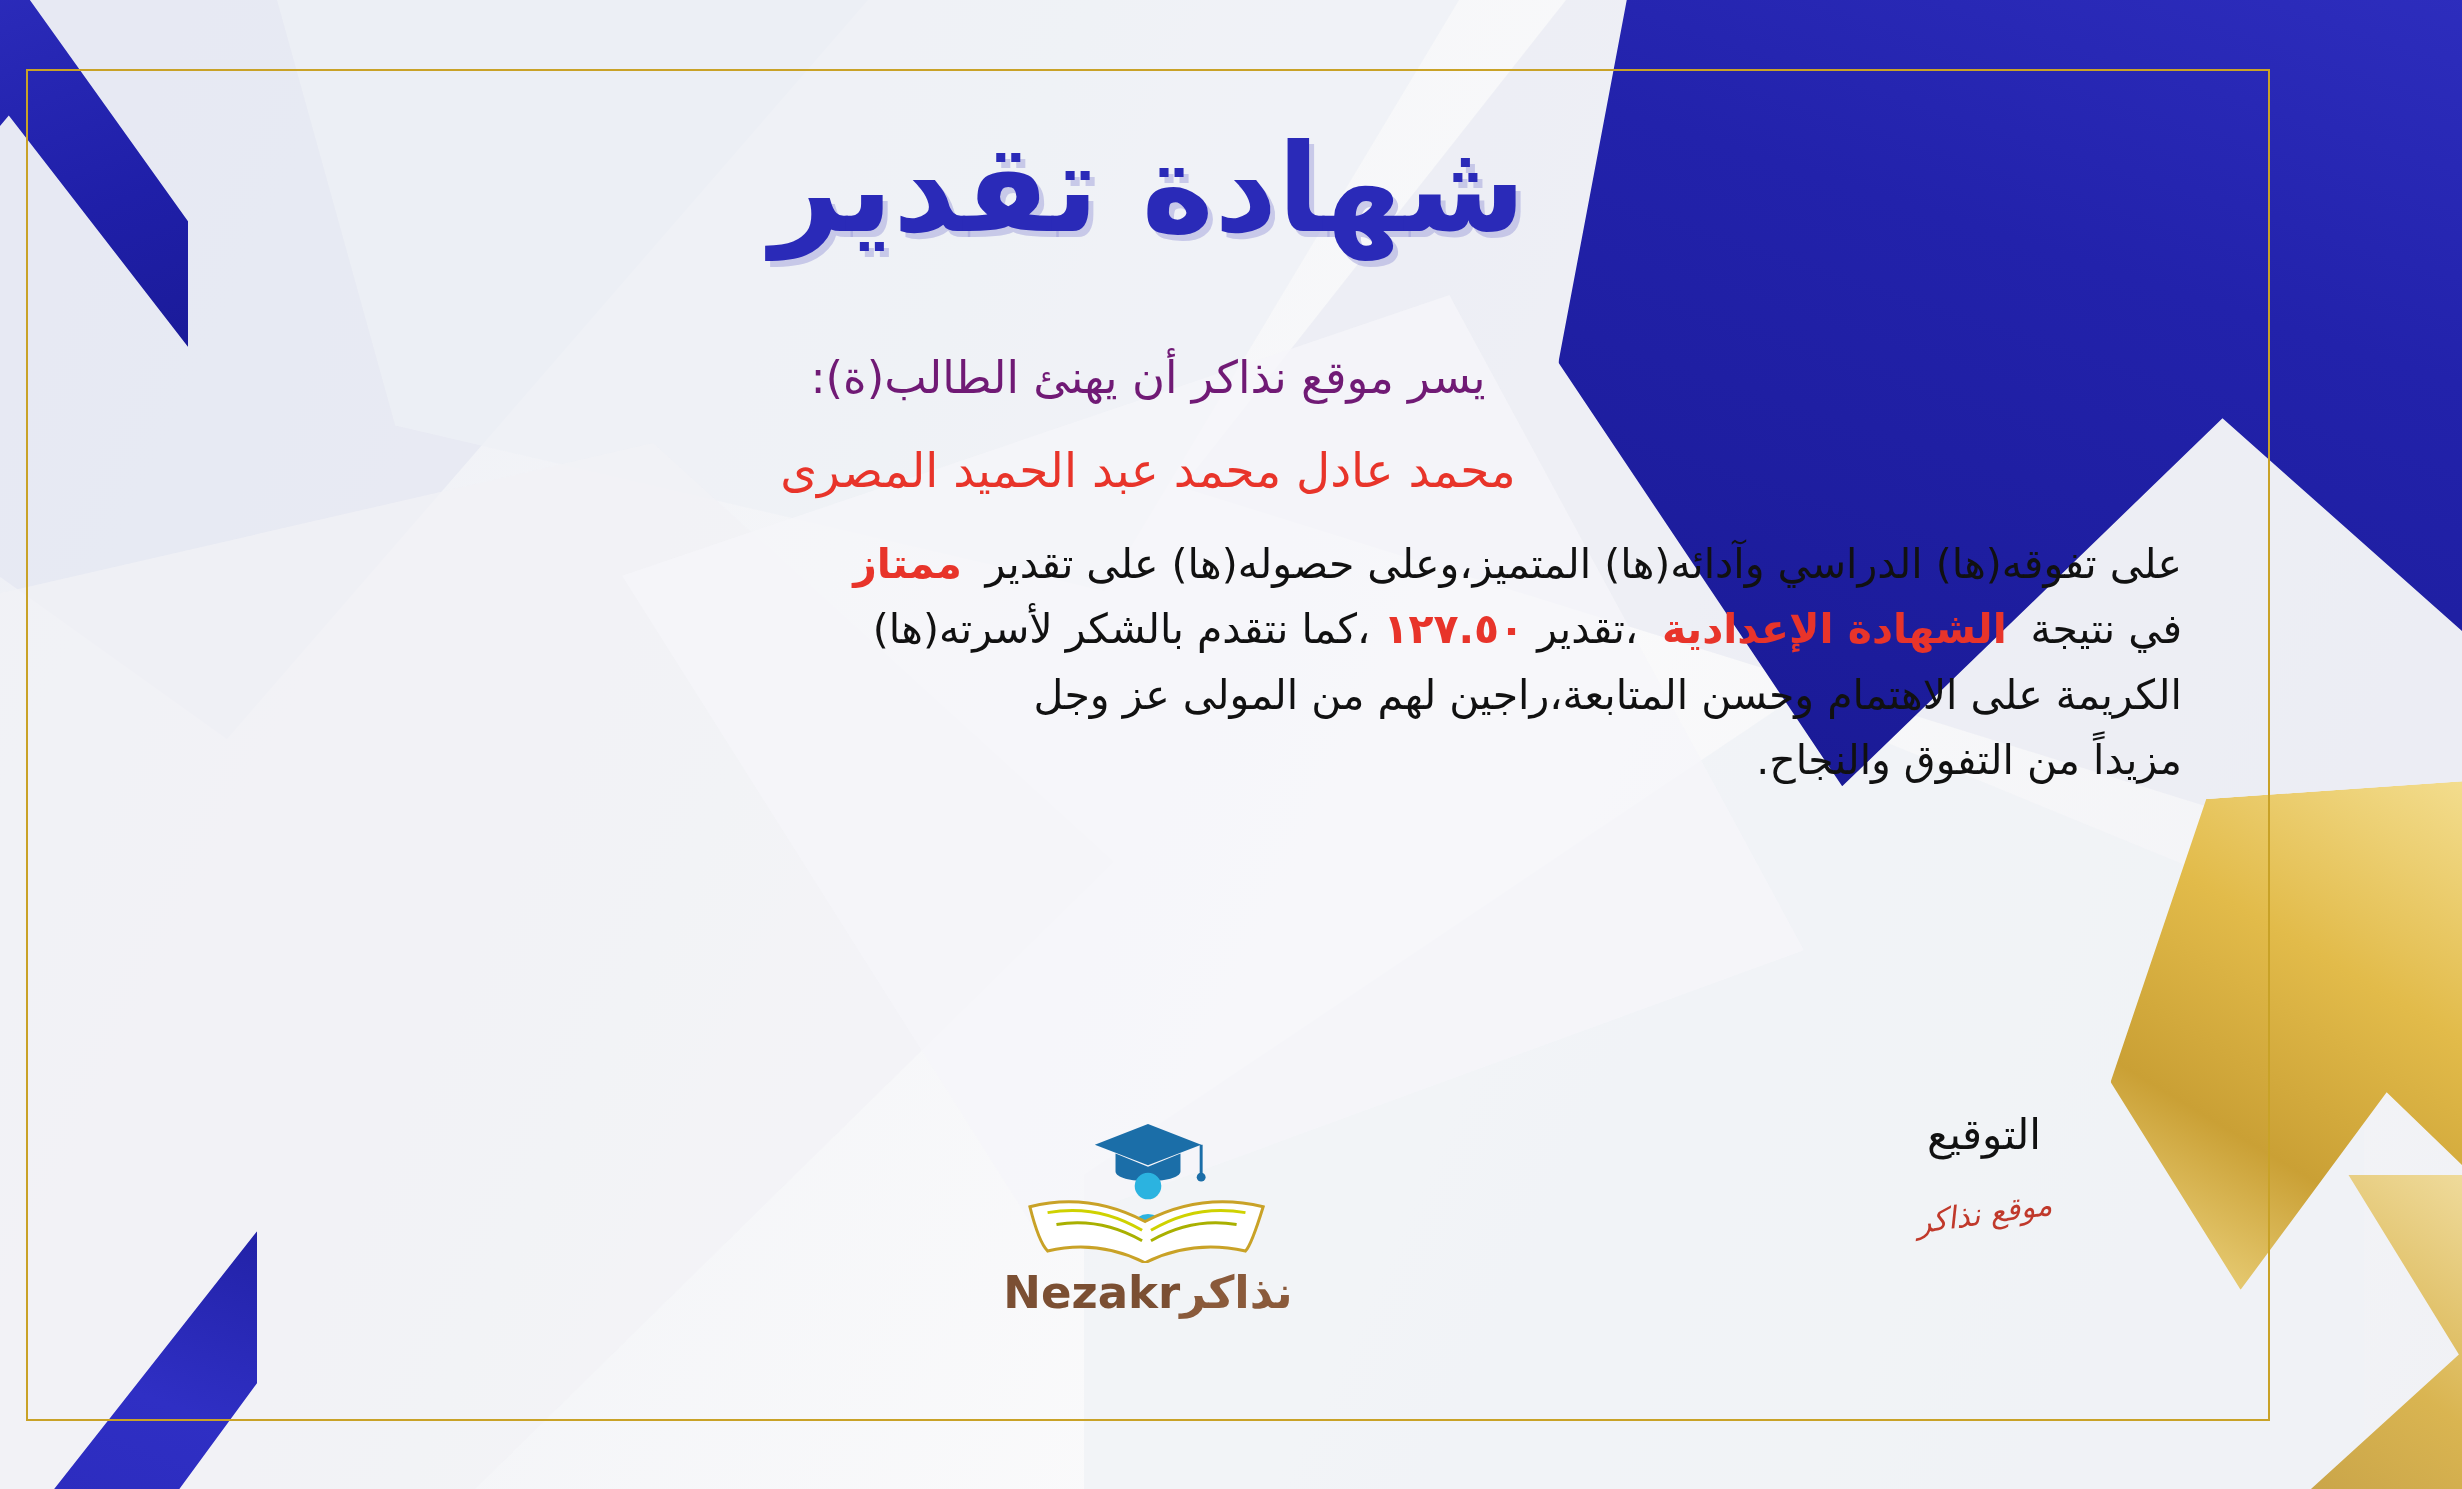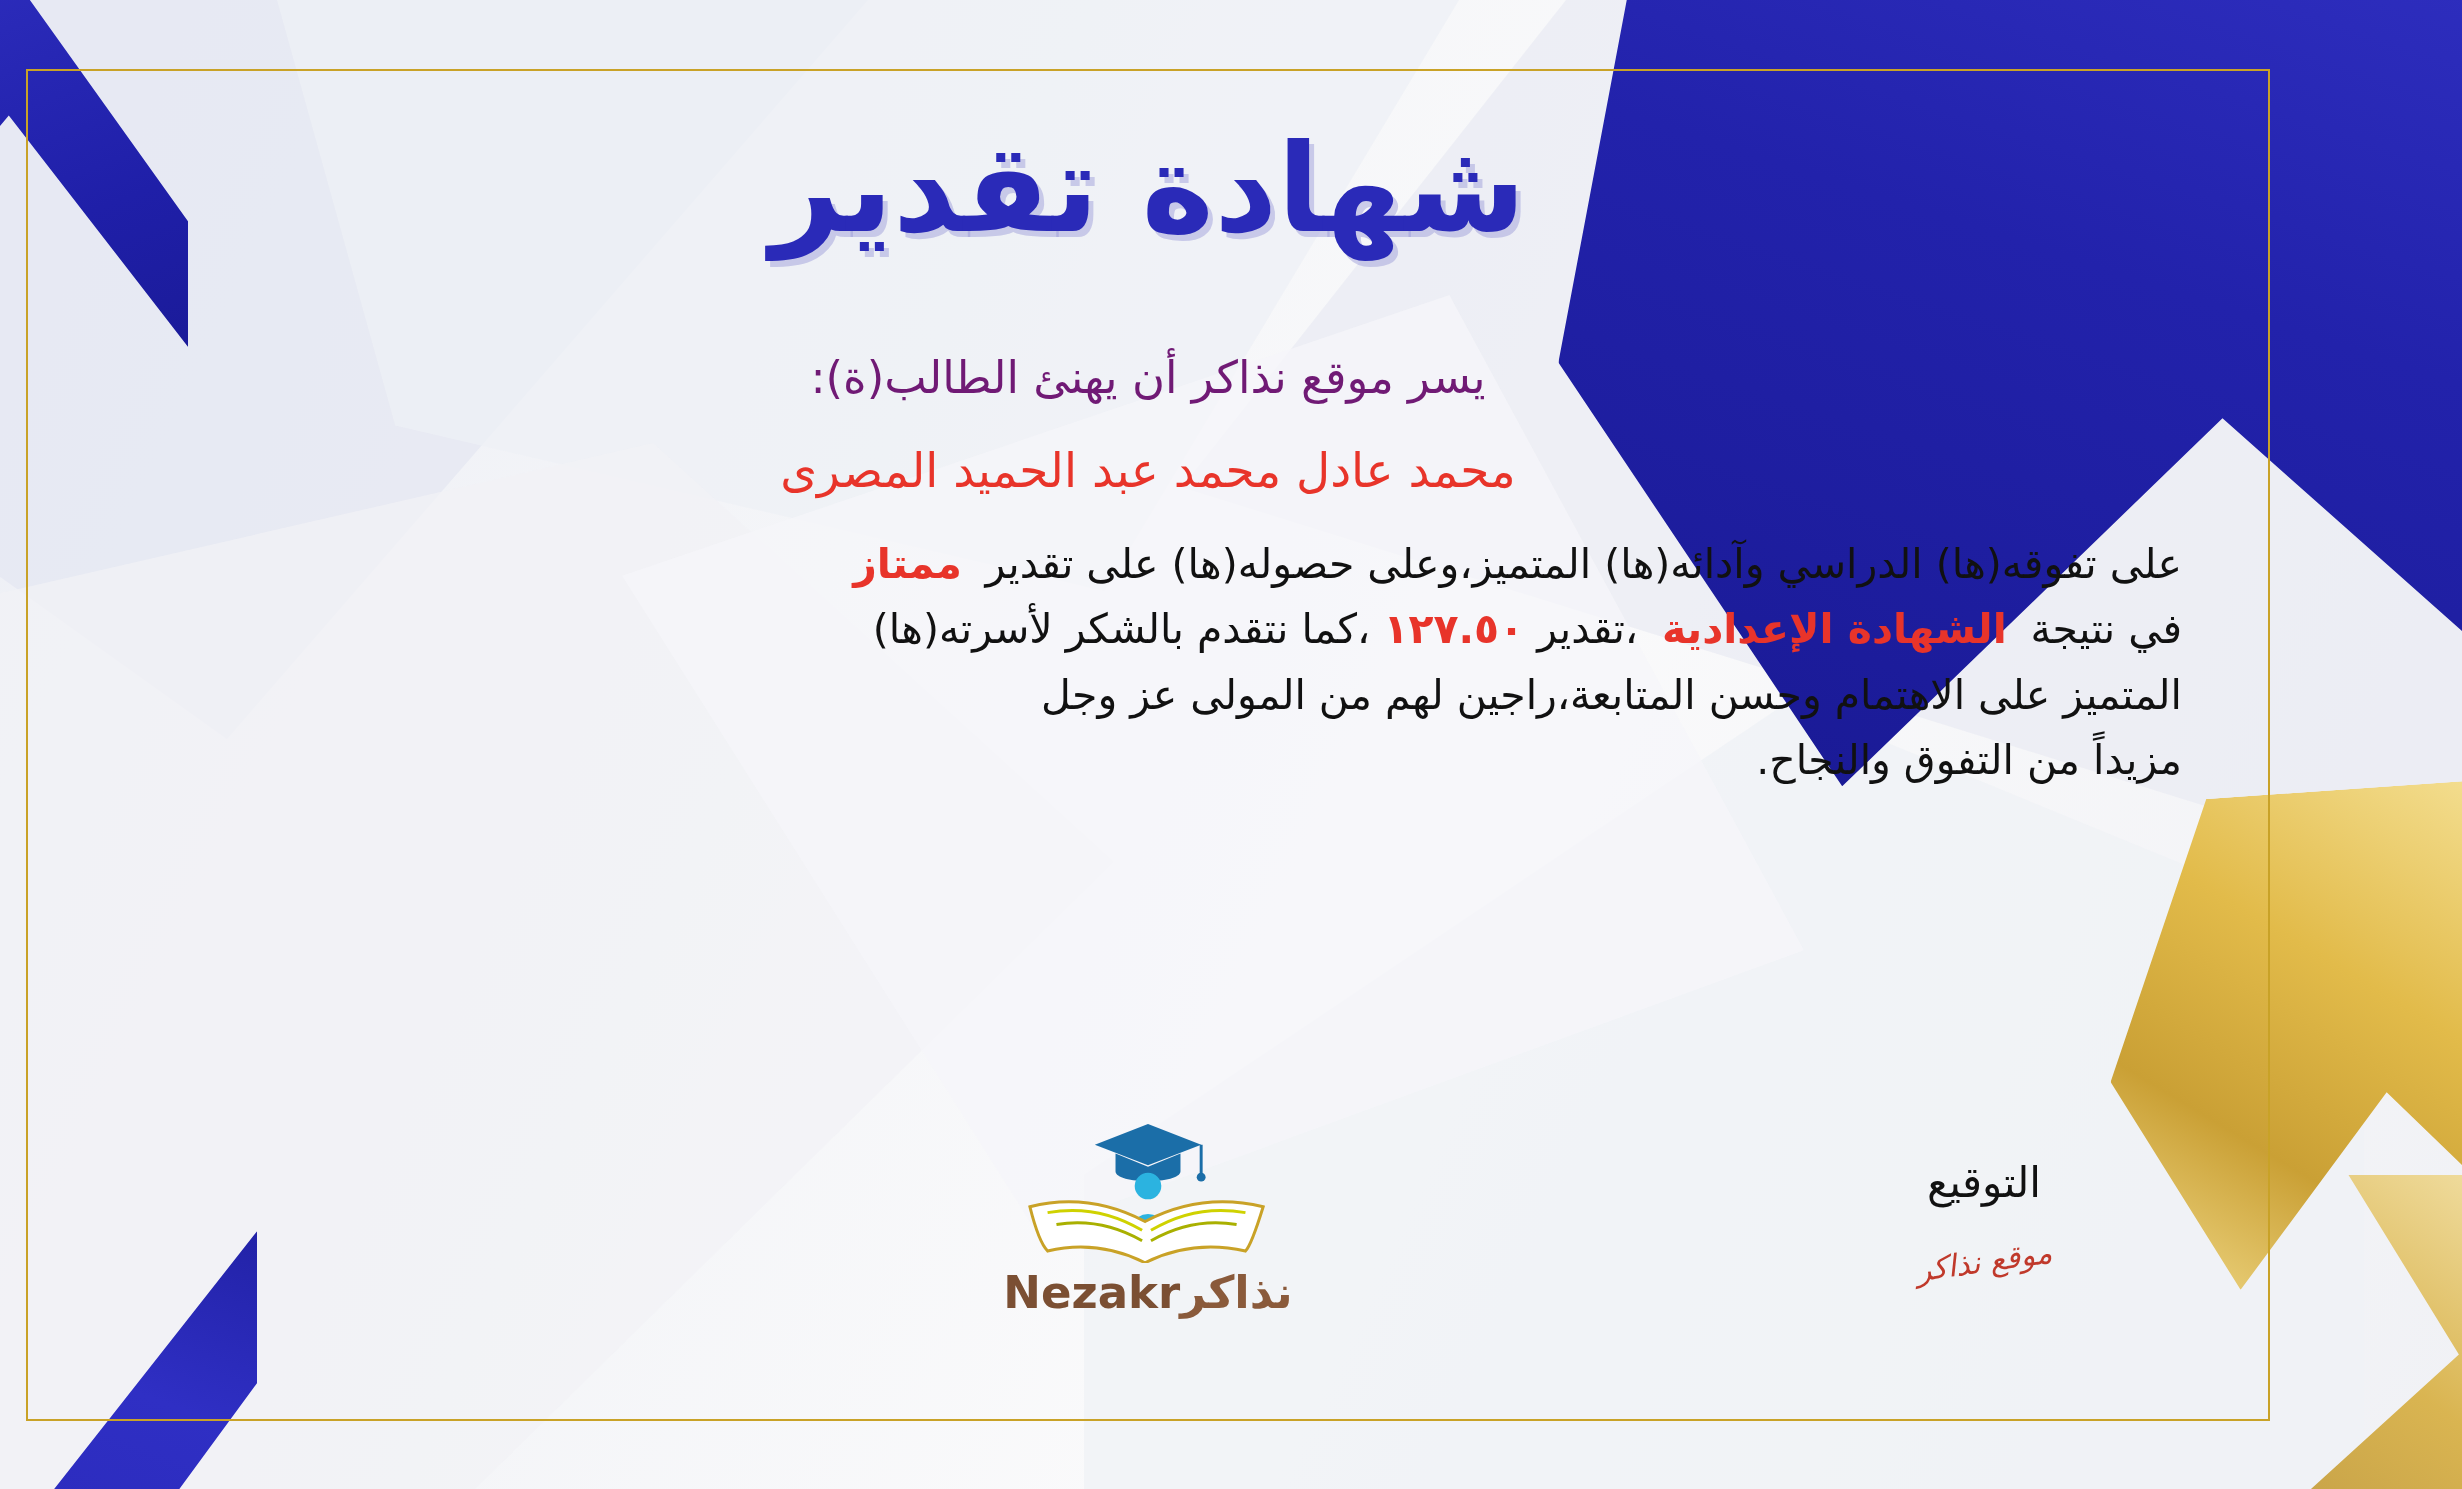--- a/index.html
+++ b/index.html
@@ -181,21 +181,20 @@
     position: absolute;
     right: 138px;
     top: 0;
     text-align: center;
     width: 256px;
   }
   .signature-label {
     font-size: 42px;
     color: #111;
     direction: rtl;
-    margin-top: 48px;
   }
   .signature-script {
     margin-top: 37px;
     font-size: 30.5px;
     color: #c0392b;
     font-style: italic;
     transform: rotate(-8deg);
     direction: rtl;
     font-family: "DejaVu Sans", "Liberation Sans", sans-serif;
   }
@@ -254,21 +253,21 @@
         <span>على تفوقه(ها) الدراسي وآدائه(ها) المتميز،وعلى حصوله(ها) على تقدير</span>
         <span class="hl">ممتاز</span>
       </span>
       <span class="body-line">
         <span>في نتيجة</span>
         <span class="hl">الشهادة الإعدادية</span>
         <span>،تقدير</span>
         <span class="num">١٢٧.٥٠</span>
         <span>،كما نتقدم بالشكر لأسرته(ها)</span>
       </span>
-      <span class="body-line">المتميز على الاهتمام وحسن المتابعة،راجين لهم من المولى عز وجل</span>
+      <span class="body-line">الكريمة على الاهتمام وحسن المتابعة،راجين لهم من المولى عز وجل</span>
       <span class="body-line">مزيداً من التفوق والنجاح.</span>
     </div>
 
     <div class="footer">
 
       <div class="signature-col">
         <div class="signature-label">التوقيع</div>
         <div class="signature-script">موقع نذاكر</div>
       </div>
 

